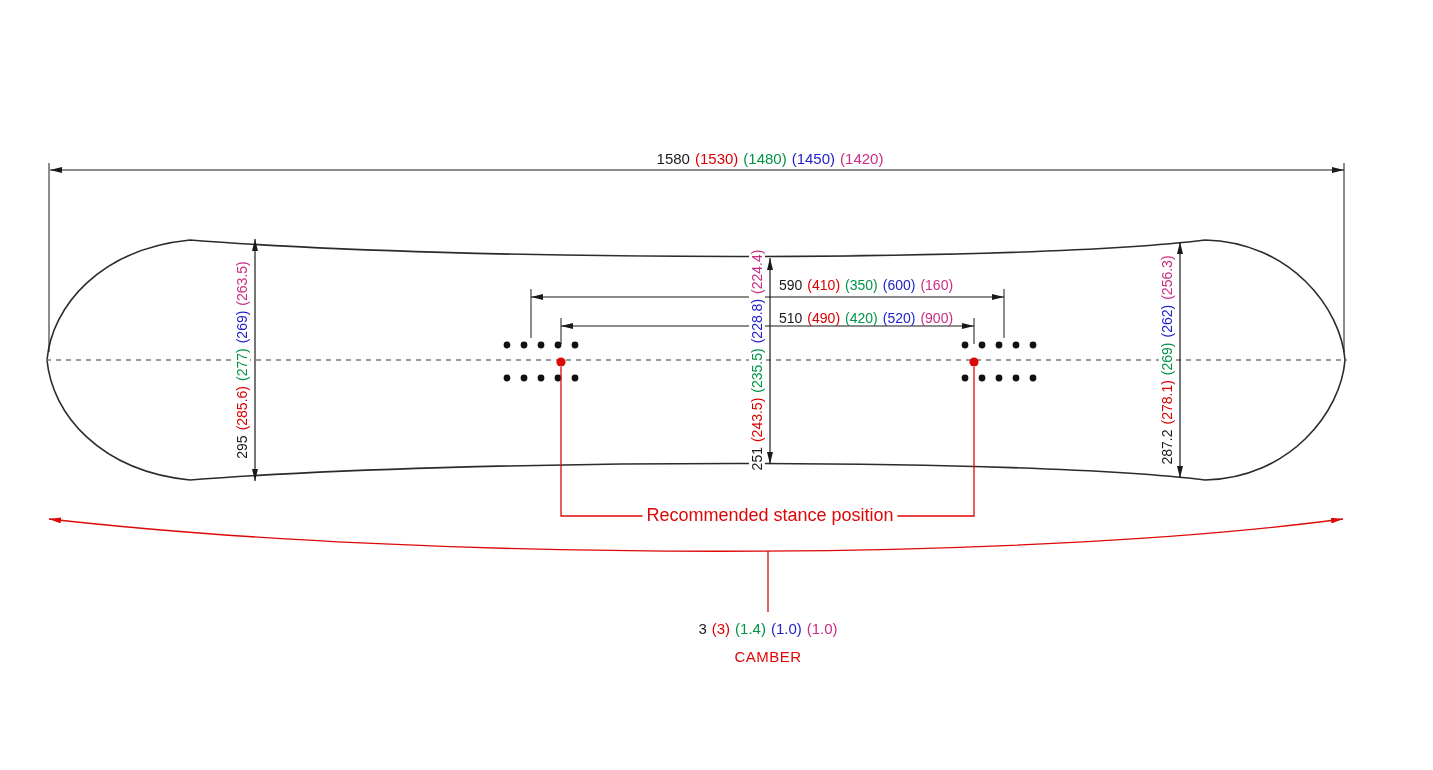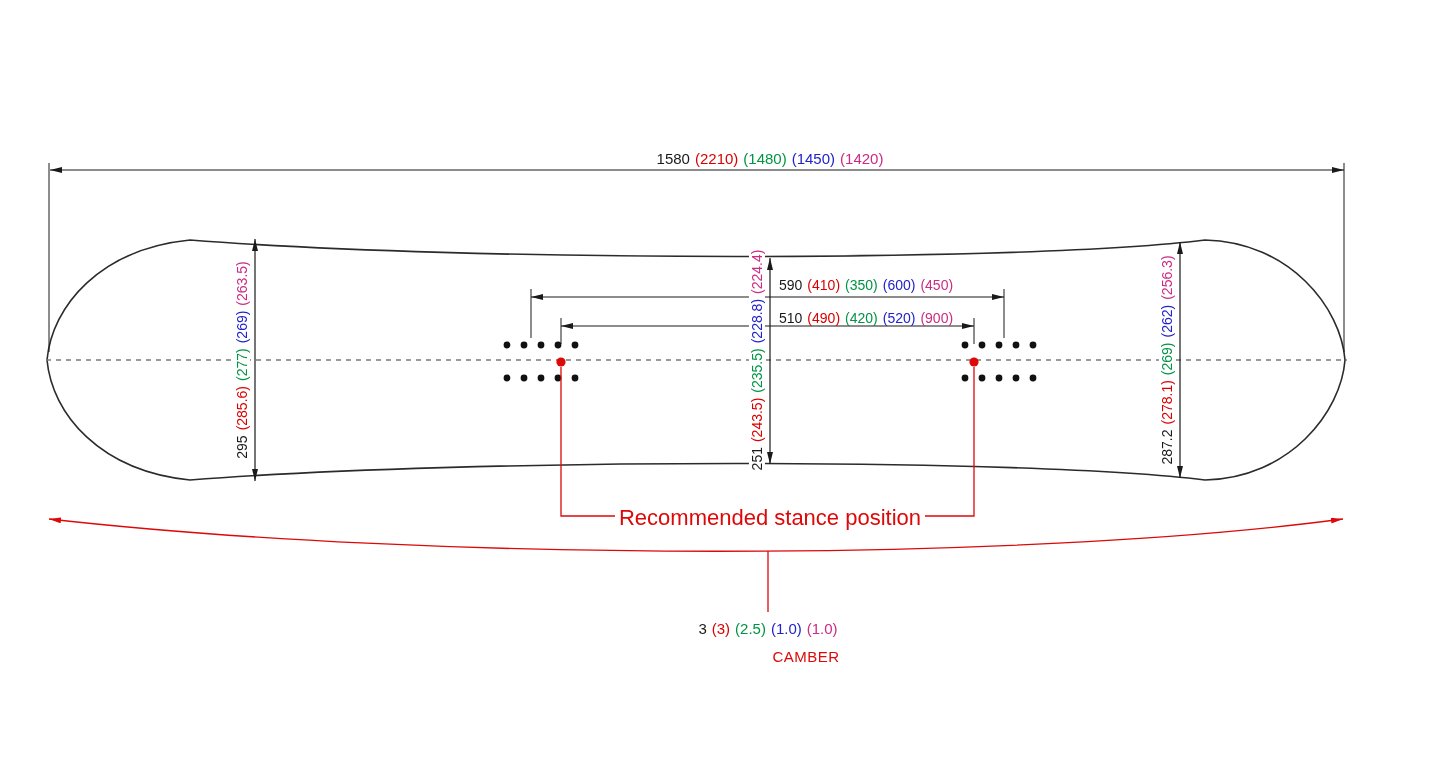--- a/index.html
+++ b/index.html
@@ -29,21 +29,21 @@
   .vert{
     transform:translate(-50%,-50%) rotate(-90deg);
     background:#fff; padding:0 3px;
   }
   .v1{color:var(--c1);} .v2{color:var(--c2);} .v3{color:var(--c3);}
   .v4{color:var(--c4);} .v5{color:var(--c5);}
   .red-label{
     position:absolute; color:var(--red); white-space:nowrap;
     transform:translateX(-50%); background:#fff; padding:0 4px;
   }
-  .stance-label{font-size:22px;}
+  .stance-label{font-size:18px;}
   .camber-label{font-size:15px; letter-spacing:.5px;}
 </style>
 </head>
 <body>
 
 <div class="canvas">
 
   <svg class="linework" viewBox="0 0 1433 770">
     <defs>
       <marker id="ak" viewBox="0 0 12 6" refX="12" refY="3" markerWidth="12" markerHeight="6" markerUnits="userSpaceOnUse" orient="auto-start-reverse">
@@ -121,21 +121,21 @@
     </g>
 
     <g>
       <path class="r" d="M 49 519 C 430 562, 1020 562, 1343 519" marker-start="url(#ar)" marker-end="url(#ar)"></path>
       <line class="r" x1="768" y1="551" x2="768" y2="612"></line>
     </g>
   </svg>
 
   <div class="dim h-center" style="left:770px; top:150px; font-size:15px;">
     <span class="v1">1580</span>
-    <span class="v2">(2210)</span>
+    <span class="v2">(1530)</span>
     <span class="v3">(1480)</span>
     <span class="v4">(1450)</span>
     <span class="v5">(1420)</span>
   </div>
 
   <div class="dim vert" style="left:242px; top:360px;">
     <span class="v1">295</span>
     <span class="v2">(285.6)</span>
     <span class="v3">(277)</span>
     <span class="v4">(269)</span>
@@ -156,36 +156,36 @@
     <span class="v3">(269)</span>
     <span class="v4">(262)</span>
     <span class="v5">(256.3)</span>
   </div>
 
   <div class="dim" style="left:779px; top:277px;">
     <span class="v1">590</span>
     <span class="v2">(410)</span>
     <span class="v3">(350)</span>
     <span class="v4">(600)</span>
-    <span class="v5">(450)</span>
+    <span class="v5">(160)</span>
   </div>
 
   <div class="dim" style="left:779px; top:310px;">
     <span class="v1">510</span>
     <span class="v2">(490)</span>
     <span class="v3">(420)</span>
     <span class="v4">(520)</span>
     <span class="v5">(900)</span>
   </div>
 
   <div class="red-label stance-label" style="left:770px; top:505px;">Recommended stance position</div>
 
   <div class="dim h-center" style="left:768px; top:620px; font-size:15px;">
     <span class="v1">3</span>
     <span class="v2">(3)</span>
-    <span class="v3">(2.5)</span>
+    <span class="v3">(1.4)</span>
     <span class="v4">(1.0)</span>
     <span class="v5">(1.0)</span>
   </div>
 
-  <div class="red-label camber-label" style="left:768px; top:648px;margin-left:38px;">CAMBER</div>
+  <div class="red-label camber-label" style="left:768px; top:648px;">CAMBER</div>
 
 </div>
 
 </body></html>

